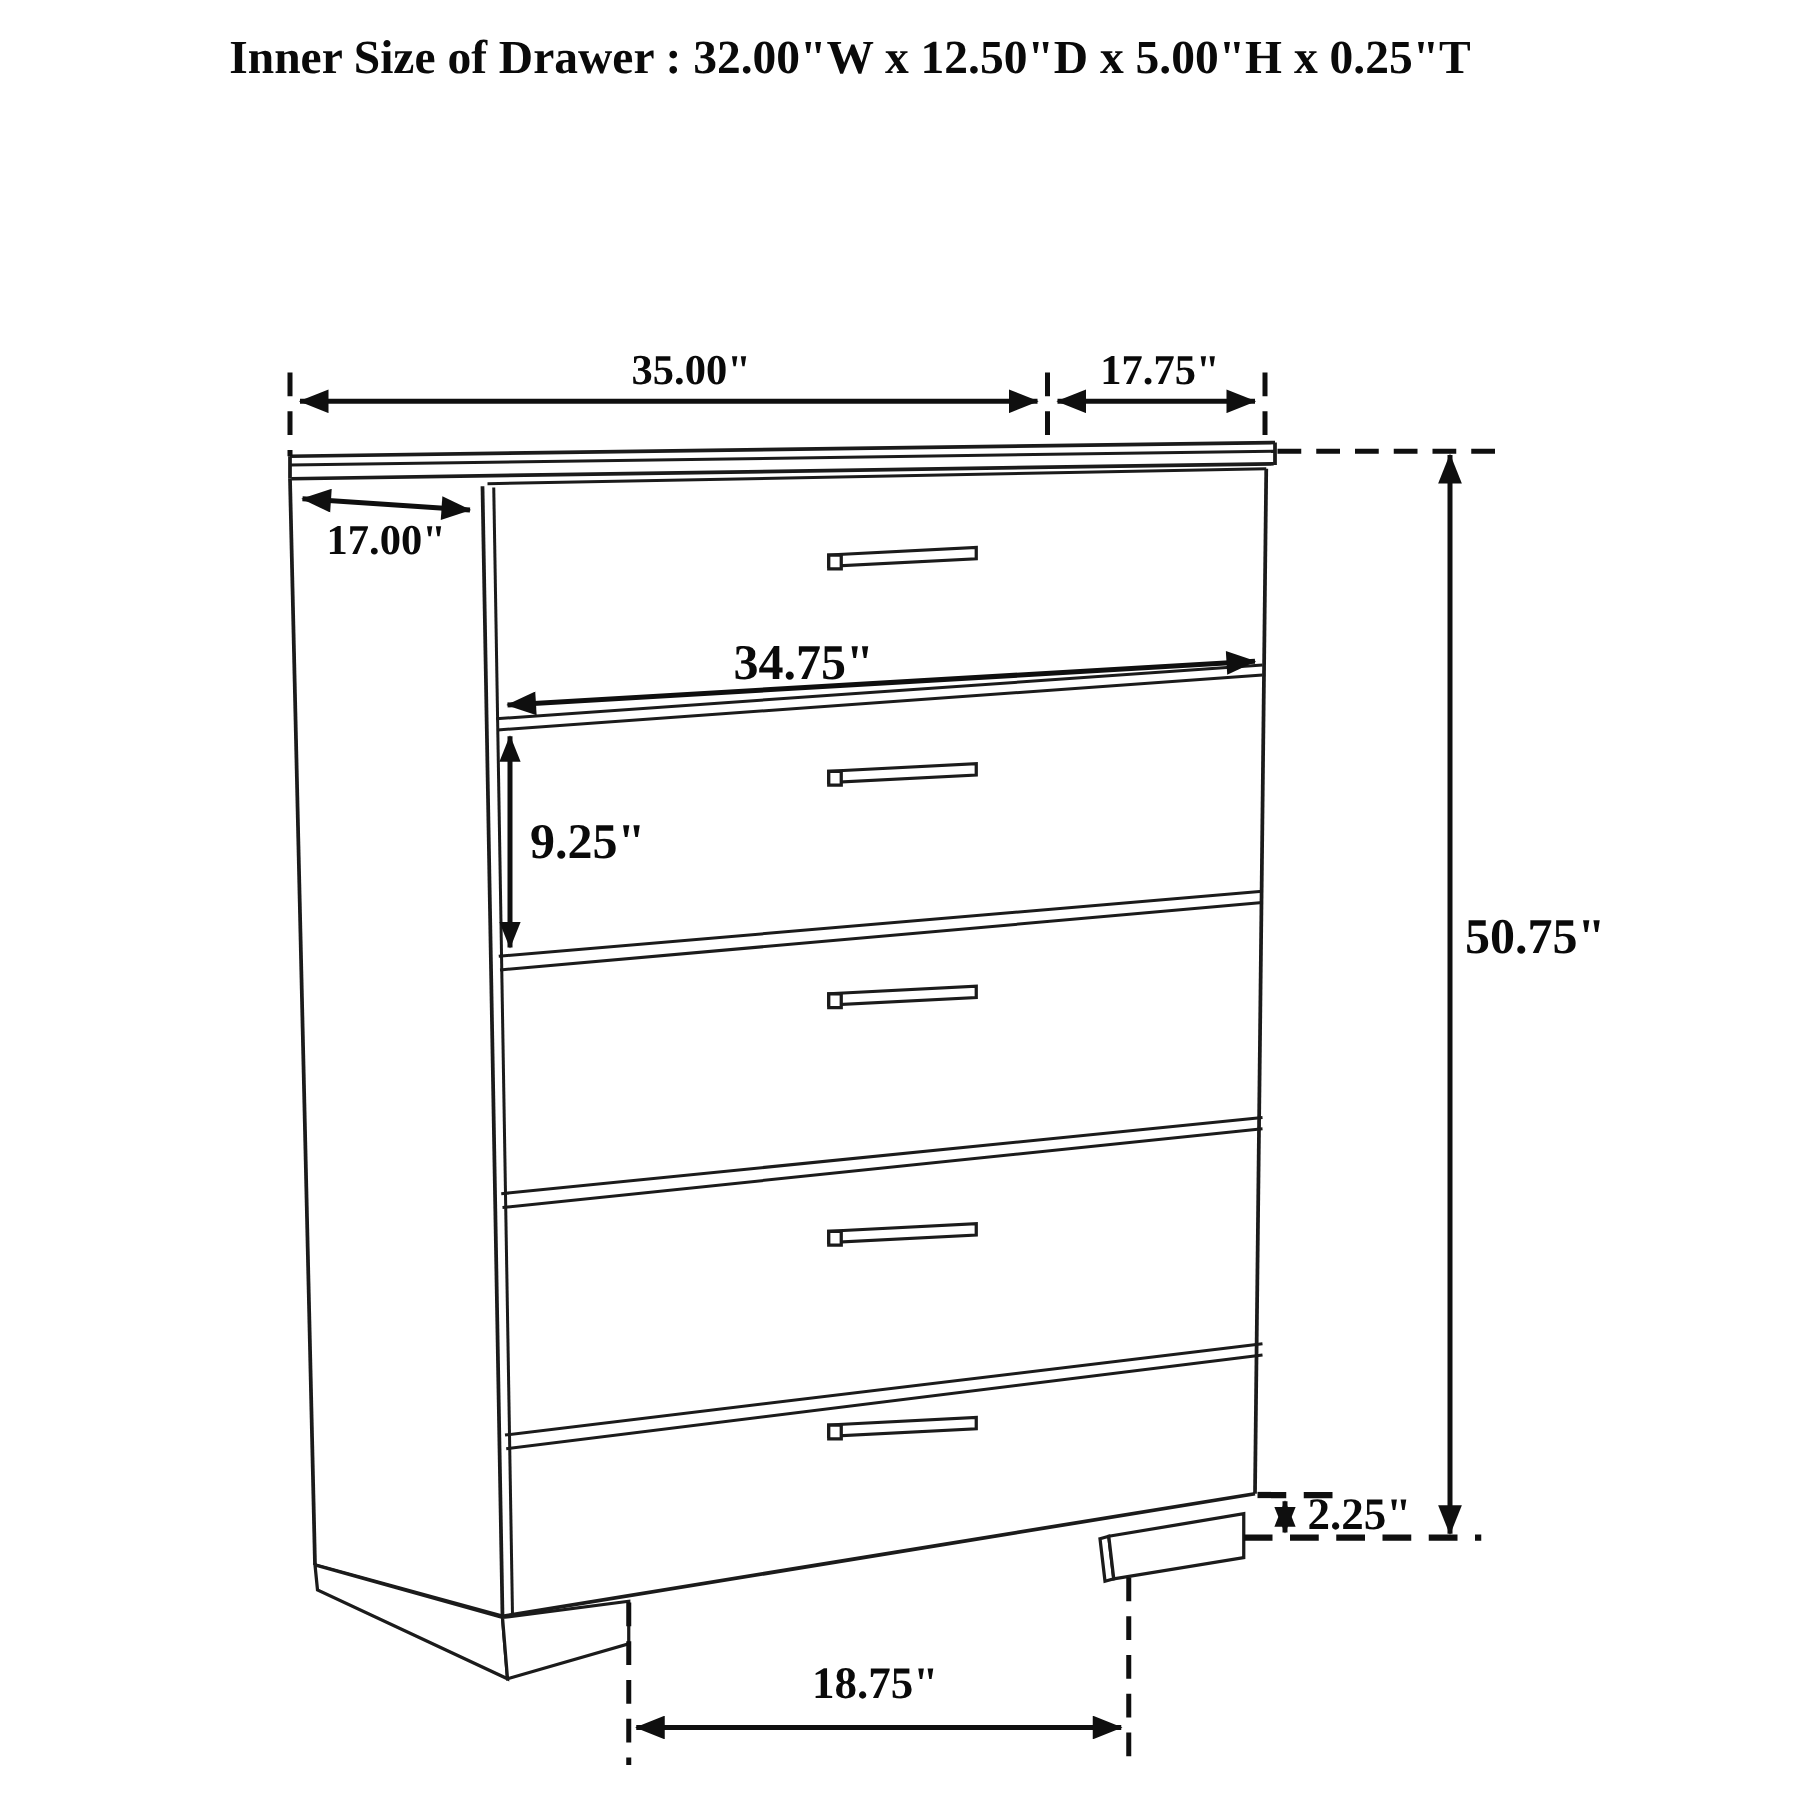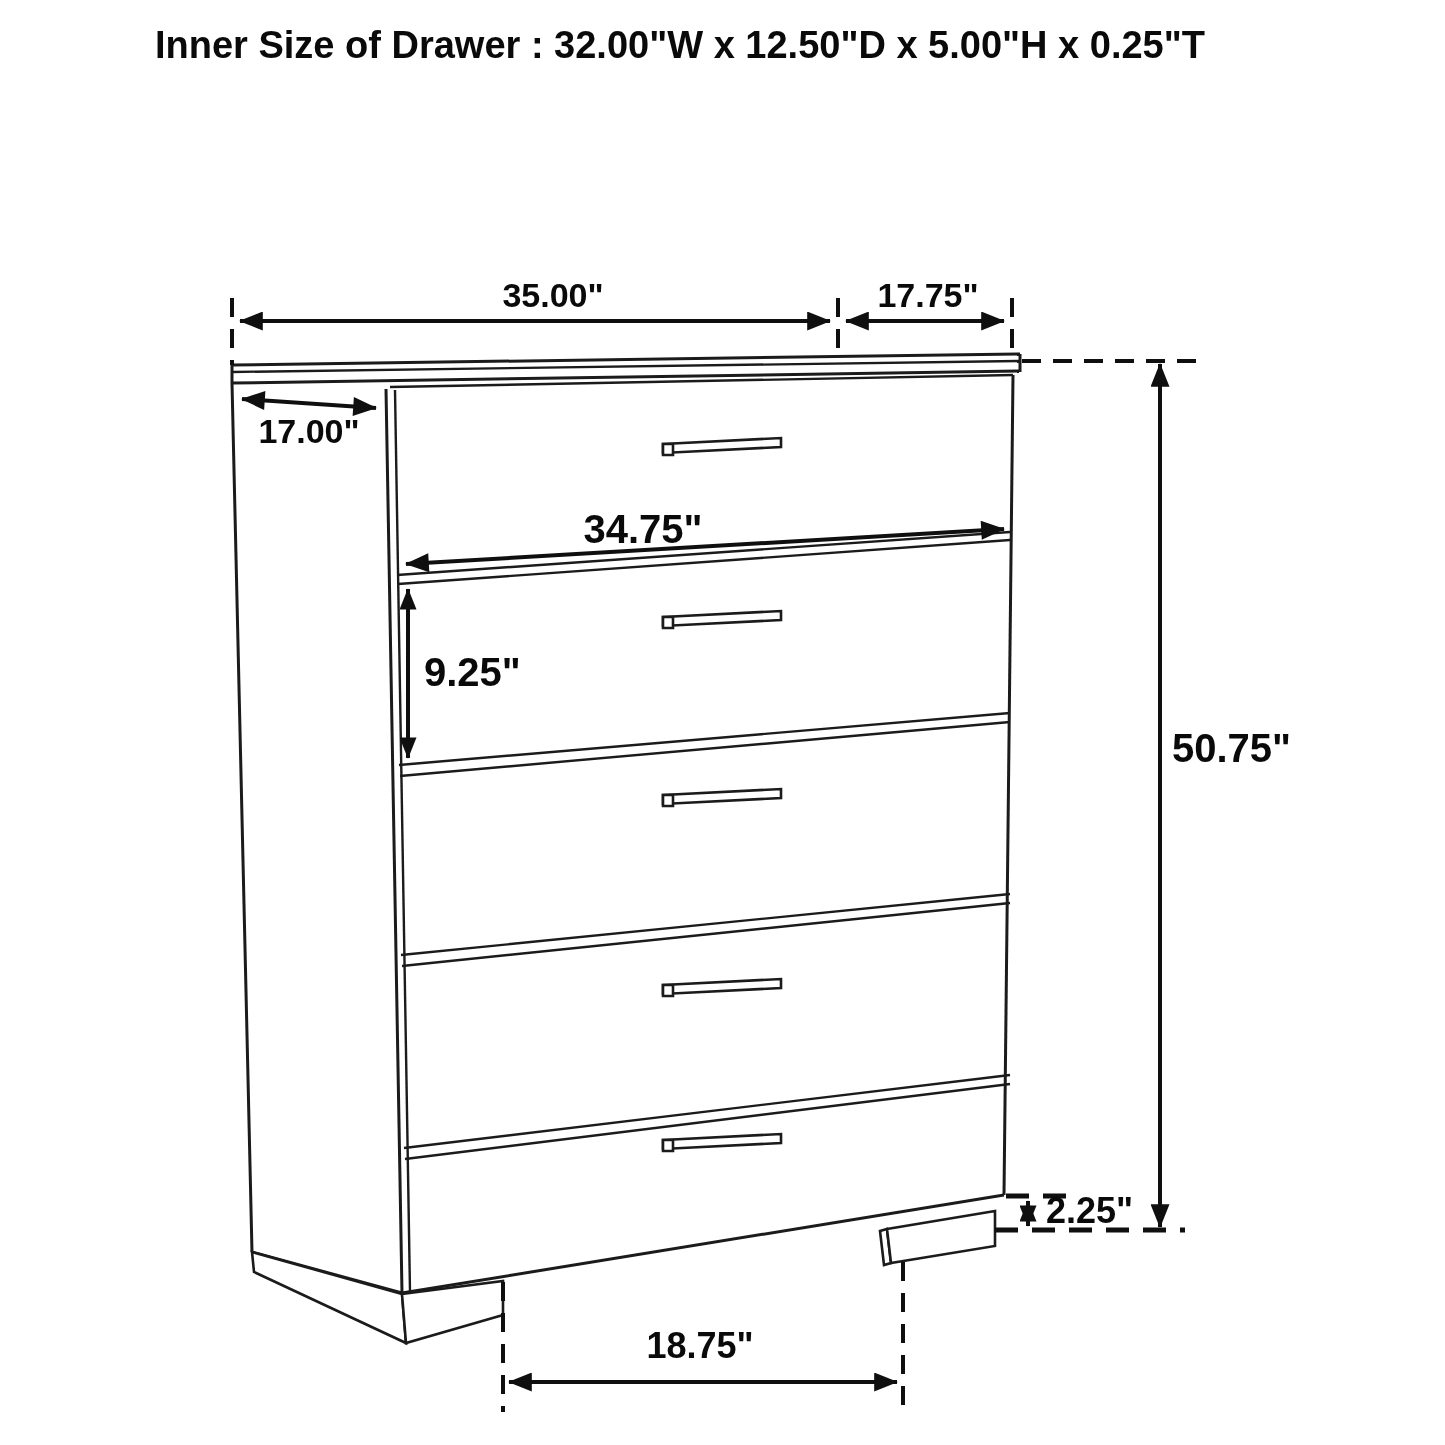--- a/index.html
+++ b/index.html
@@ -1,20 +1,20 @@
 <!DOCTYPE html>
 <html><head>
 <meta charset="utf-8">
 <style>
   html,body{margin:0;padding:0;background:#ffffff;}
   #stage{
     position:relative;
     width:1445px;height:1445px;
     background:#ffffff;
-    font-family:Liberation Sans, sans-serif;
+    font-family:Liberation Serif, serif;
     overflow:hidden;
   }
   svg{position:absolute;left:0;top:0;}
   .edge{stroke:#1b1b1b;stroke-width:3;fill:none;stroke-linecap:butt;}
   .edge-thin{stroke:#1b1b1b;stroke-width:2.4;fill:none;}
   .face{fill:#ffffff;stroke:#1b1b1b;stroke-width:2.6;stroke-linejoin:miter;}
   .dim{stroke:#0f0f0f;stroke-width:4;fill:none;}
   .dash{stroke:#0f0f0f;stroke-width:4;fill:none;stroke-dasharray:19 12;}
   .dash-b{stroke:#0f0f0f;stroke-width:5;fill:none;stroke-dasharray:23 14;}
   .dimtxt{fill:#0a0a0a;font-weight:bold;}

